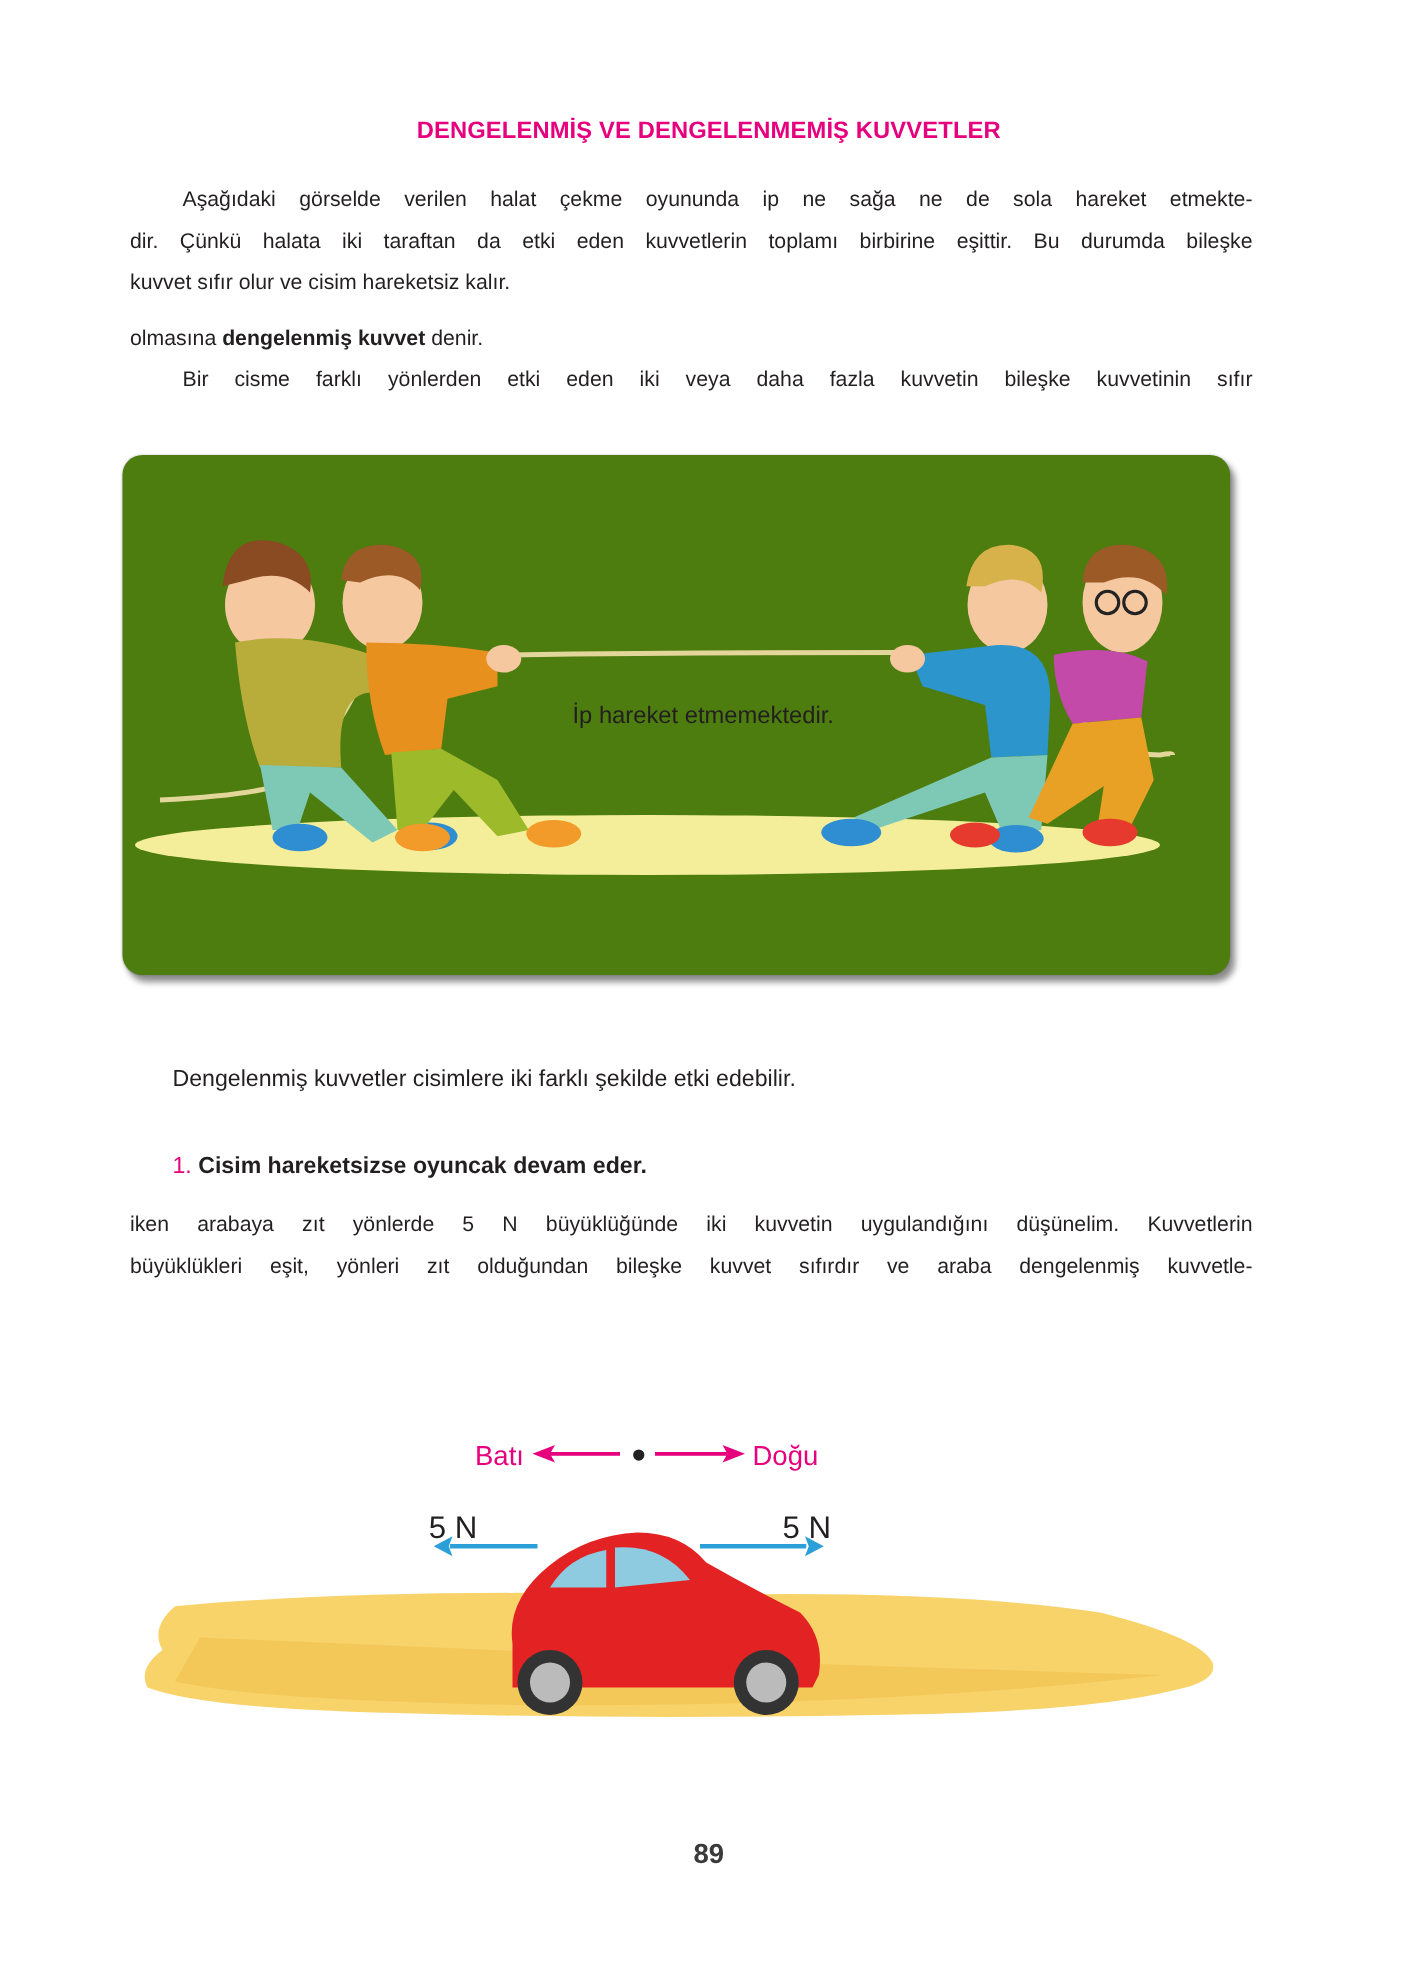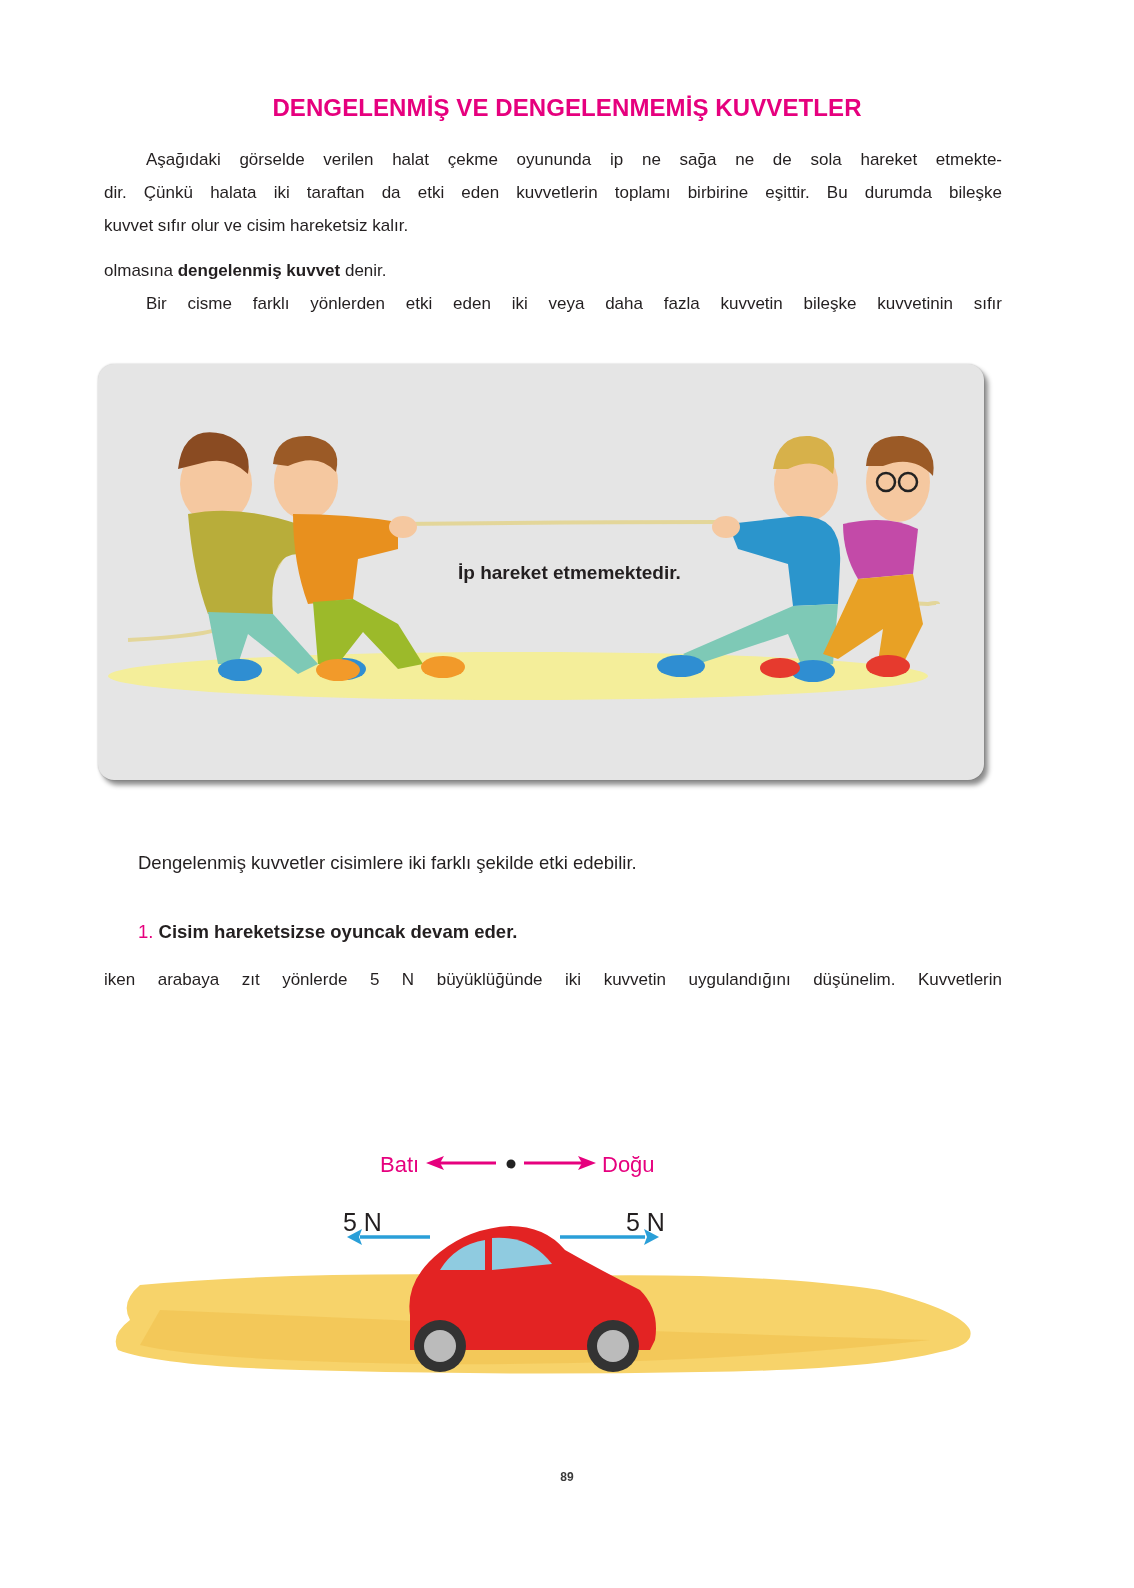--- a/index.html
+++ b/index.html
@@ -1,30 +1,30 @@
 <!DOCTYPE html>
 <html><head>
 <meta charset="utf-8">
 <style>
   html, body { margin:0; padding:0; background:#ffffff; }
   body { width:1134px; height:1588px; position:relative; overflow:hidden;
          font-family:"Liberation Sans", sans-serif; color:#231f20; }
   .title { position:absolute; top:94px; left:0; width:1134px; text-align:center;
-           font-weight:bold; font-size:24px; color:#e6007e; letter-spacing:0.1px; }
+           font-weight:bold; font-size:19px; color:#e6007e; letter-spacing:0.1px; }
   .para { position:absolute; left:146px; width:856px; font-size:17px; line-height:33px;
           text-align:justify; }
   .box { position:absolute; left:98px; top:364px; width:886px; height:416px;
-         background:#e5e5e5; border-radius:16px;
-         box-shadow: 4px 5px 5px rgba(0,0,0,0.45), 0 0 2px rgba(0,0,0,0.25); font-weight: bold; }
+         background:#4d7c0f; border-radius:16px;
+         box-shadow: 4px 5px 5px rgba(0,0,0,0.45), 0 0 2px rgba(0,0,0,0.25); }
   .caption1 { position:absolute; left:458px; top:562px; font-size:19px; color:#231f20; }
   .sub { position:absolute; left:138px; font-size:18.5px; }
   .num { color:#e6007e; font-weight:normal; }
   .bold { font-weight:bold; }
   .pagenum { position:absolute; top:1470px; left:0; width:1134px; text-align:center;
-             font-weight:bold; font-size:12px; color:#3a3a3a; }
+             font-weight:bold; font-size:22px; color:#3a3a3a; }
   .dirlabel { position:absolute; font-size:22px; color:#e6007e; }
   .flabel { position:absolute; font-size:25px; color:#231f20; }
 </style>
 </head>
 <body>
 
 <div class="title">DENGELENMİŞ VE DENGELENMEMİŞ KUVVETLER</div>
 
 <div class="para" style="top:143px;">
   <div style="text-align:justify; text-align-last:justify; padding-left:0;">
@@ -103,20 +103,23 @@
 
 <div class="sub bold" style="top:921px;">
   <span class="num">1.</span>
   <span>Cisim hareketsizse oyuncak devam eder.</span>
 </div>
 
 <div class="para" style="top:963px;">
   <div style="text-align:justify; text-align-last:justify; margin-left:-42px; width:898px;">
     <span>iken arabaya zıt yönlerde 5 N büyüklüğünde iki kuvvetin uygulandığını düşünelim. Kuvvetlerin</span>
   </div>
+  <div style="text-align:justify; text-align-last:justify; margin-left:-42px; width:898px;">
+    <span>büyüklükleri eşit, yönleri zıt olduğundan bileşke kuvvet sıfırdır ve araba dengelenmiş kuvvetle-</span>
+  </div>
 </div>
 
 <div style="position:absolute;left:0;top:1140px;width:1134px;height:280px;">
   <span class="dirlabel" style="left:380px; top:12px;">Batı</span>
   <span class="dirlabel" style="left:602px; top:12px;">Doğu</span>
   <span class="flabel" style="left:343px; top:68px;">5 N</span>
   <span class="flabel" style="left:626px; top:68px;">5 N</span>
 
   <svg width="1134" height="280" viewBox="0 0 1134 280" style="position:absolute;left:0;top:0;">
 

